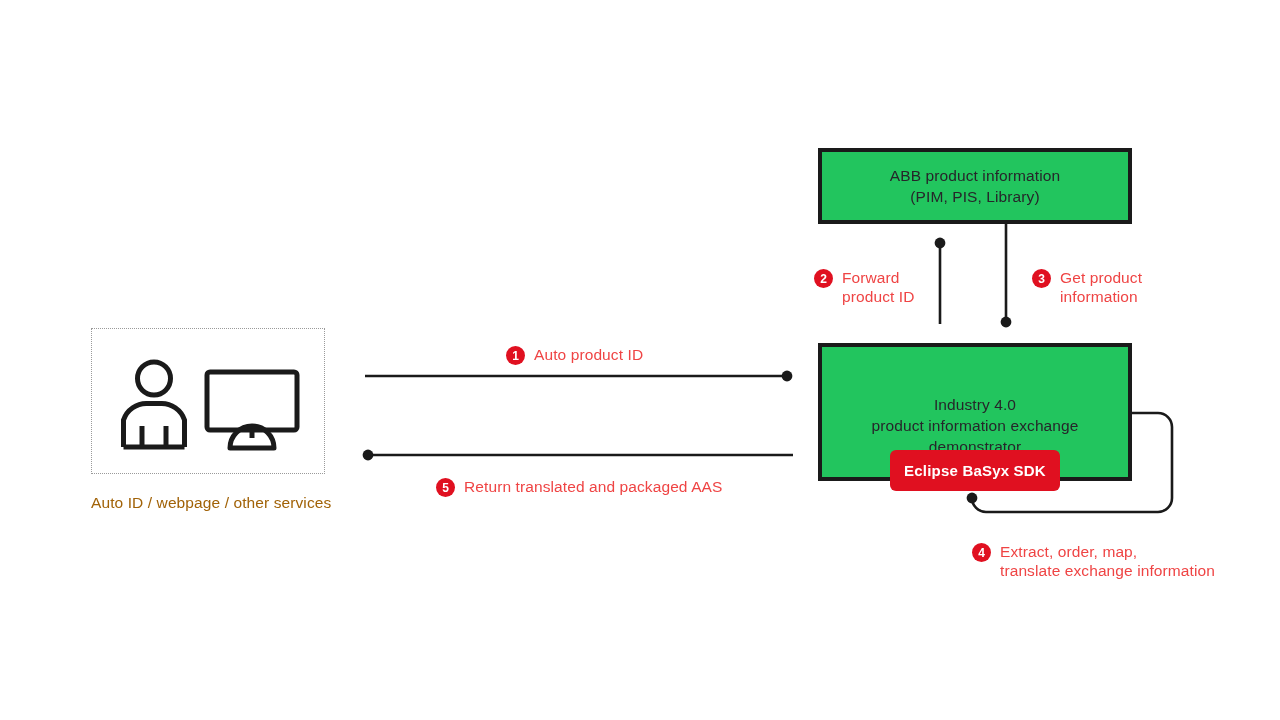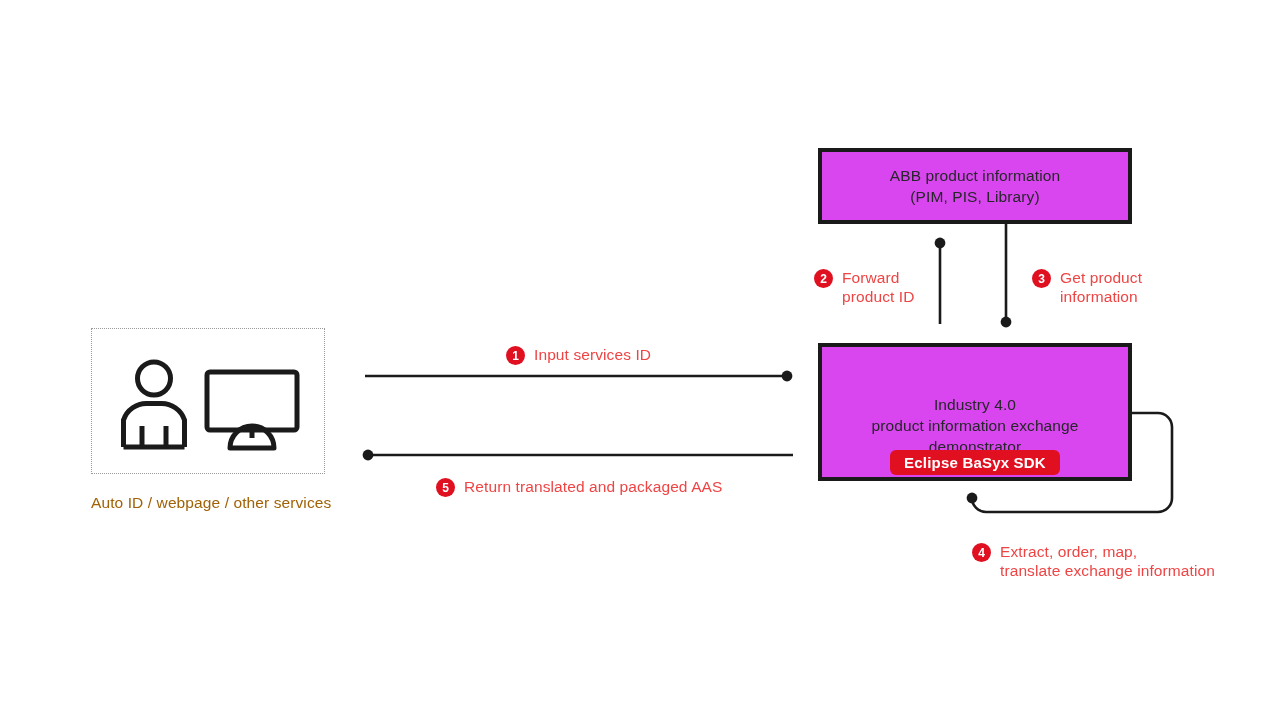--- a/index.html
+++ b/index.html
@@ -17,21 +17,21 @@
     width: 1280px;
     height: 720px;
     background: #ffffff;
     overflow: hidden;
   }
 
   
   .solid-box {
     position: absolute;
     border: 4px solid #1a1a1a;
-    background: #d946ef;
+    background: #22c55e;
     box-sizing: border-box;
     display: flex;
     flex-direction: column;
     align-items: center;
     justify-content: center;
   }
   .box-text {
     text-align: center;
     color: #26262a;
     font-size: 15.5px;
@@ -142,21 +142,21 @@
     <div class="box-text">ABB product information
 (PIM, PIS, Library)</div>
   </div>
 
   <div class="solid-box" style="left:818px; top:343px; width:314px; height:138px; justify-content:center; padding-top:26px;">
     <div class="box-text">Industry 4.0
 product information exchange
 demonstrator</div>
   </div>
 
-  <div class="sdk-badge" style="left:890px; top:450px; width:170px; height:25px;">Eclipse BaSyx SDK</div>
+  <div class="sdk-badge" style="left:890px; top:450px; width:170px; height:41px;">Eclipse BaSyx SDK</div>
 
   <div class="dotted-box" style="left:91px; top:328px; width:234px; height:146px;">
 
     <svg class="icon-svg" style="left:26px; top:29px;" width="72" height="92" viewBox="0 0 72 92">
       <circle cx="36" cy="20.5" r="16.5" fill="none" stroke="#1a1a1a" stroke-width="5"></circle>
       <path d="M5.5 89 V62 A24 24 0 0 1 29.5 45.5 H42.5 A24 24 0 0 1 66.5 62 V89" fill="none" stroke="#1a1a1a" stroke-width="5" stroke-linecap="butt"></path>
       <line x1="5.5" y1="89" x2="66.5" y2="89" stroke="#1a1a1a" stroke-width="5"></line>
       <line x1="24" y1="68" x2="24" y2="89" stroke="#1a1a1a" stroke-width="5"></line>
       <line x1="48" y1="68" x2="48" y2="89" stroke="#1a1a1a" stroke-width="5"></line>
     </svg>
@@ -165,21 +165,21 @@
       <rect x="3" y="3" width="90" height="58" rx="3" ry="3" fill="none" stroke="#1a1a1a" stroke-width="5"></rect>
       <line x1="48" y1="61" x2="48" y2="69" stroke="#1a1a1a" stroke-width="5"></line>
       <path d="M26 79 A22 22 0 0 1 70 79 Z" fill="none" stroke="#1a1a1a" stroke-width="5" stroke-linejoin="round"></path>
     </svg>
   </div>
 
   <div class="group-caption" style="left:91px; top:494px;">Auto ID / webpage / other services</div>
 
   <div class="step" style="left:506px; top:345px;">
     <div class="step-num">1</div>
-    <div class="step-label">Input services ID</div>
+    <div class="step-label">Auto product ID</div>
   </div>
 
   <div class="step" style="left:814px; top:268px;">
     <div class="step-num">2</div>
     <div class="step-label">Forward
 product ID</div>
   </div>
 
   <div class="step" style="left:1032px; top:268px;">
     <div class="step-num">3</div>

